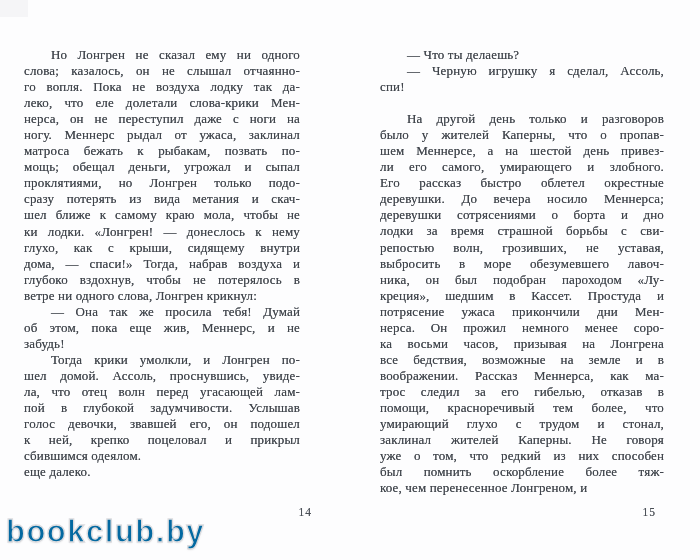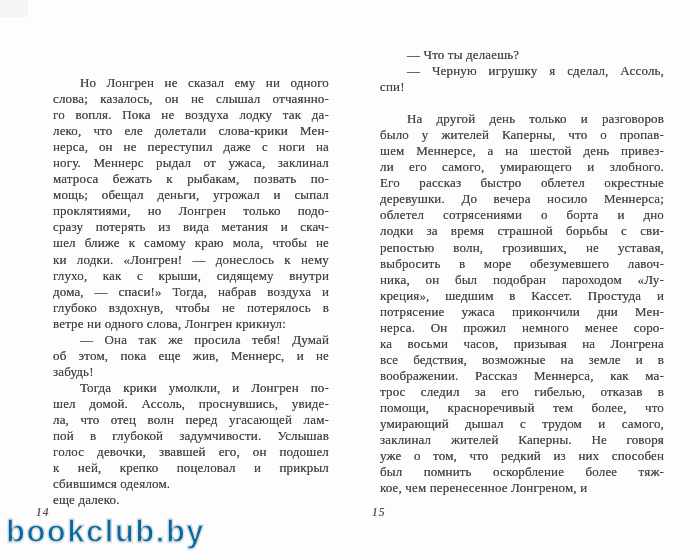--- a/index.html
+++ b/index.html
@@ -11,36 +11,35 @@
   .corner-patch{
     position:absolute;left:0;top:0;width:28px;height:17px;
     background:#f5f5f7;
   }
   .page-col{
     position:absolute;top:47px;
     color:#40454c;
     text-shadow:0 0 0.45px rgba(64,69,76,0.75);
     letter-spacing:0.15px;
   }
-  .page-col.left{left:53px;width:276px;margin-top:28px;}
+  .page-col.left{left:24px;width:276px;}
   .page-col.right{left:372px;width:284px;margin-left:8px;}
   .para{margin:0;}
   .para.space-before{margin-top:16px;}
   .line{
     font-size:13px;line-height:16.05px;
     text-align:justify;text-align-last:justify;
     white-space:nowrap;
   }
   .line.last{text-align-last:left;white-space:normal;}
   .line.indent{text-indent:27px;}
   .pagenum{
-    position:absolute;top:506px;text-align:left;
+    position:absolute;top:506px;text-align:right;
     font-size:11.5px;color:#4a4f56;letter-spacing:1px;
     text-shadow:0 0 0.4px rgba(74,79,86,0.7);
-    font-style:italic;
   }
   .pagenum.left{left:36px;width:276px;}
   .pagenum.right{left:372px;width:284px;}
   .watermark{
     position:absolute;left:6px;top:514px;
     font-family:"Liberation Sans","DejaVu Sans",sans-serif;
     font-weight:700;font-size:31px;letter-spacing:1.5px;
     color:#0369a1;
     -webkit-text-stroke:1.3px #dcdcdf;
     text-shadow:0 1px 2px rgba(130,130,135,0.22), 0 0 1px #ffffff;
@@ -98,34 +97,34 @@
       <div class="line indent">— Черную игрушку я сделал, Ассоль,</div>
       <div class="line last">спи!</div>
     </div>
     <div class="para space-before">
       <div class="line indent">На другой день только и разговоров</div>
       <div class="line">было у жителей Каперны, что о пропав-</div>
       <div class="line">шем Меннерсе, а на шестой день привез-</div>
       <div class="line">ли его самого, умирающего и злобного.</div>
       <div class="line">Его рассказ быстро облетел окрестные</div>
       <div class="line">деревушки. До вечера носило Меннерса;</div>
-      <div class="line">облетел сотрясениями о борта и дно</div>
+      <div class="line">деревушки сотрясениями о борта и дно</div>
       <div class="line">лодки за время страшной борьбы с сви-</div>
       <div class="line">репостью волн, грозивших, не уставая,</div>
       <div class="line">выбросить в море обезумевшего лавоч-</div>
       <div class="line">ника, он был подобран пароходом «Лу-</div>
       <div class="line">креция», шедшим в Кассет. Простуда и</div>
       <div class="line">потрясение ужаса прикончили дни Мен-</div>
       <div class="line">нерса. Он прожил немного менее соро-</div>
       <div class="line">ка восьми часов, призывая на Лонгрена</div>
       <div class="line">все бедствия, возможные на земле и в</div>
       <div class="line">воображении. Рассказ Меннерса, как ма-</div>
       <div class="line">трос следил за его гибелью, отказав в</div>
       <div class="line">помощи, красноречивый тем более, что</div>
-      <div class="line">умирающий дышал с трудом и самого,</div>
+      <div class="line">умирающий глухо с трудом и стонал,</div>
       <div class="line">заклинал жителей Каперны. Не говоря</div>
       <div class="line">уже о том, что редкий из них способен</div>
       <div class="line">был помнить оскорбление более тяж-</div>
       <div class="line last">кое, чем перенесенное Лонгреном, и</div>
     </div>
   </div>
 
 <div class="pagenum left">14</div>
 
 <div class="pagenum right">15</div>

